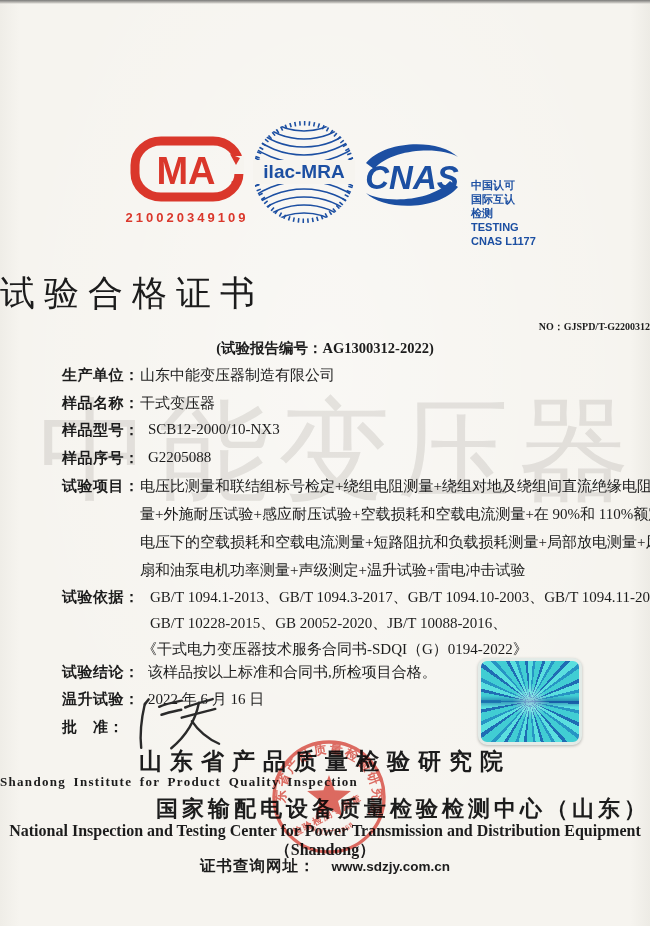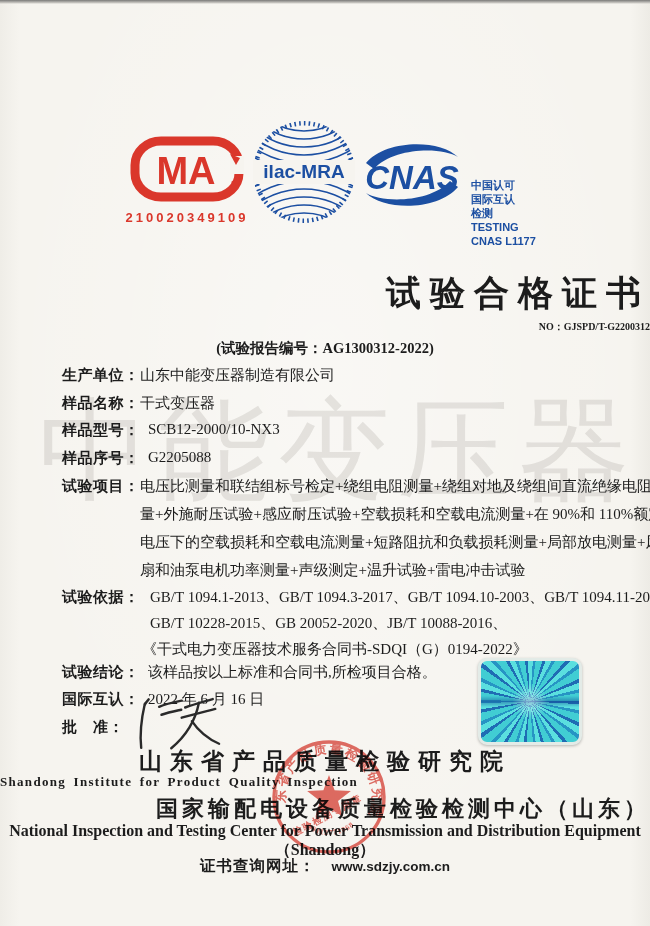--- a/index.html
+++ b/index.html
@@ -28,22 +28,22 @@
   
   .cma-block { left:120px; top:136px; width:134px; text-align:center; }
   .cma-number { margin-top:4px; color:#da372b; font-weight:700; font-size:13px;
     letter-spacing:3px; font-family:"Liberation Sans",sans-serif; }
   .ilac-svg { left:251px; top:119px; }
   .cnas-svg { left:360px; top:137px; }
   .cnas-lines { left:471px; top:138px; color:#1c4fa2; font-weight:700;
     font-size:11px; line-height:14px; font-family:"Liberation Sans",sans-serif;margin-top:40px; }
 
   
-  .title { left:0; right:0; top:270px; text-align:right; font-size:35px;
-    font-weight:700; letter-spacing:9px;padding-left:40px; }
+  .title { left:0; right:0; top:270px; text-align:left; font-size:35px;
+    font-weight:400; letter-spacing:9px; }
   .cert-no { left:0; right:0; top:320px; text-align:right; font-size:10px; font-weight:700;margin-left:38px; }
   .report-no { left:0; right:0; top:339px; text-align:center; font-size:14.5px; font-weight:700; }
 
   
   .row { position:absolute; left:62px; right:30px; z-index:2; font-size:15px; }
   .row .lbl { font-weight:700; letter-spacing:.5px; }
   .row .val { position:absolute; left:78px; top:0; font-weight:500; white-space:nowrap; }
   .val-indent { position:absolute; left:140px; z-index:2; font-size:15px;
     font-weight:500; white-space:nowrap; }
 
@@ -172,21 +172,21 @@
   </div>
   <div class="val-indent" style="top:588px;left:150px">GB/T 1094.1-2013、GB/T 1094.3-2017、GB/T 1094.10-2003、GB/T 1094.11-2007、</div>
   <div class="val-indent" style="top:614px;left:150px">GB/T 10228-2015、GB 20052-2020、JB/T 10088-2016、</div>
   <div class="val-indent" style="top:640px;left:142px">《干式电力变压器技术服务合同书-SDQI（G）0194-2022》</div>
 
   <div class="row" style="top:663px">
     <span class="lbl">试验结论：</span>
     <span class="val" style="left:86px">该样品按以上标准和合同书,所检项目合格。</span>
   </div>
   <div class="row" style="top:690px">
-    <span class="lbl">国际互认：</span>
+    <span class="lbl">温升试验：</span>
     <span class="val" style="left:86px">2022 年 6 月 16 日</span>
   </div>
   <div class="row" style="top:718px">
     <span class="lbl">批　准：</span>
   </div>
 
   <svg class="layer signature" width="100" height="64" viewBox="0 0 100 64">
     <g fill="none" stroke="#2a2a2a" stroke-width="2.4" stroke-linecap="round" transform="rotate(-3 50 32)">
       <path d="M24,6 C22,8 21,9 20,11"></path>
       <path d="M20,10 C16,24 13,38 14,54"></path>

